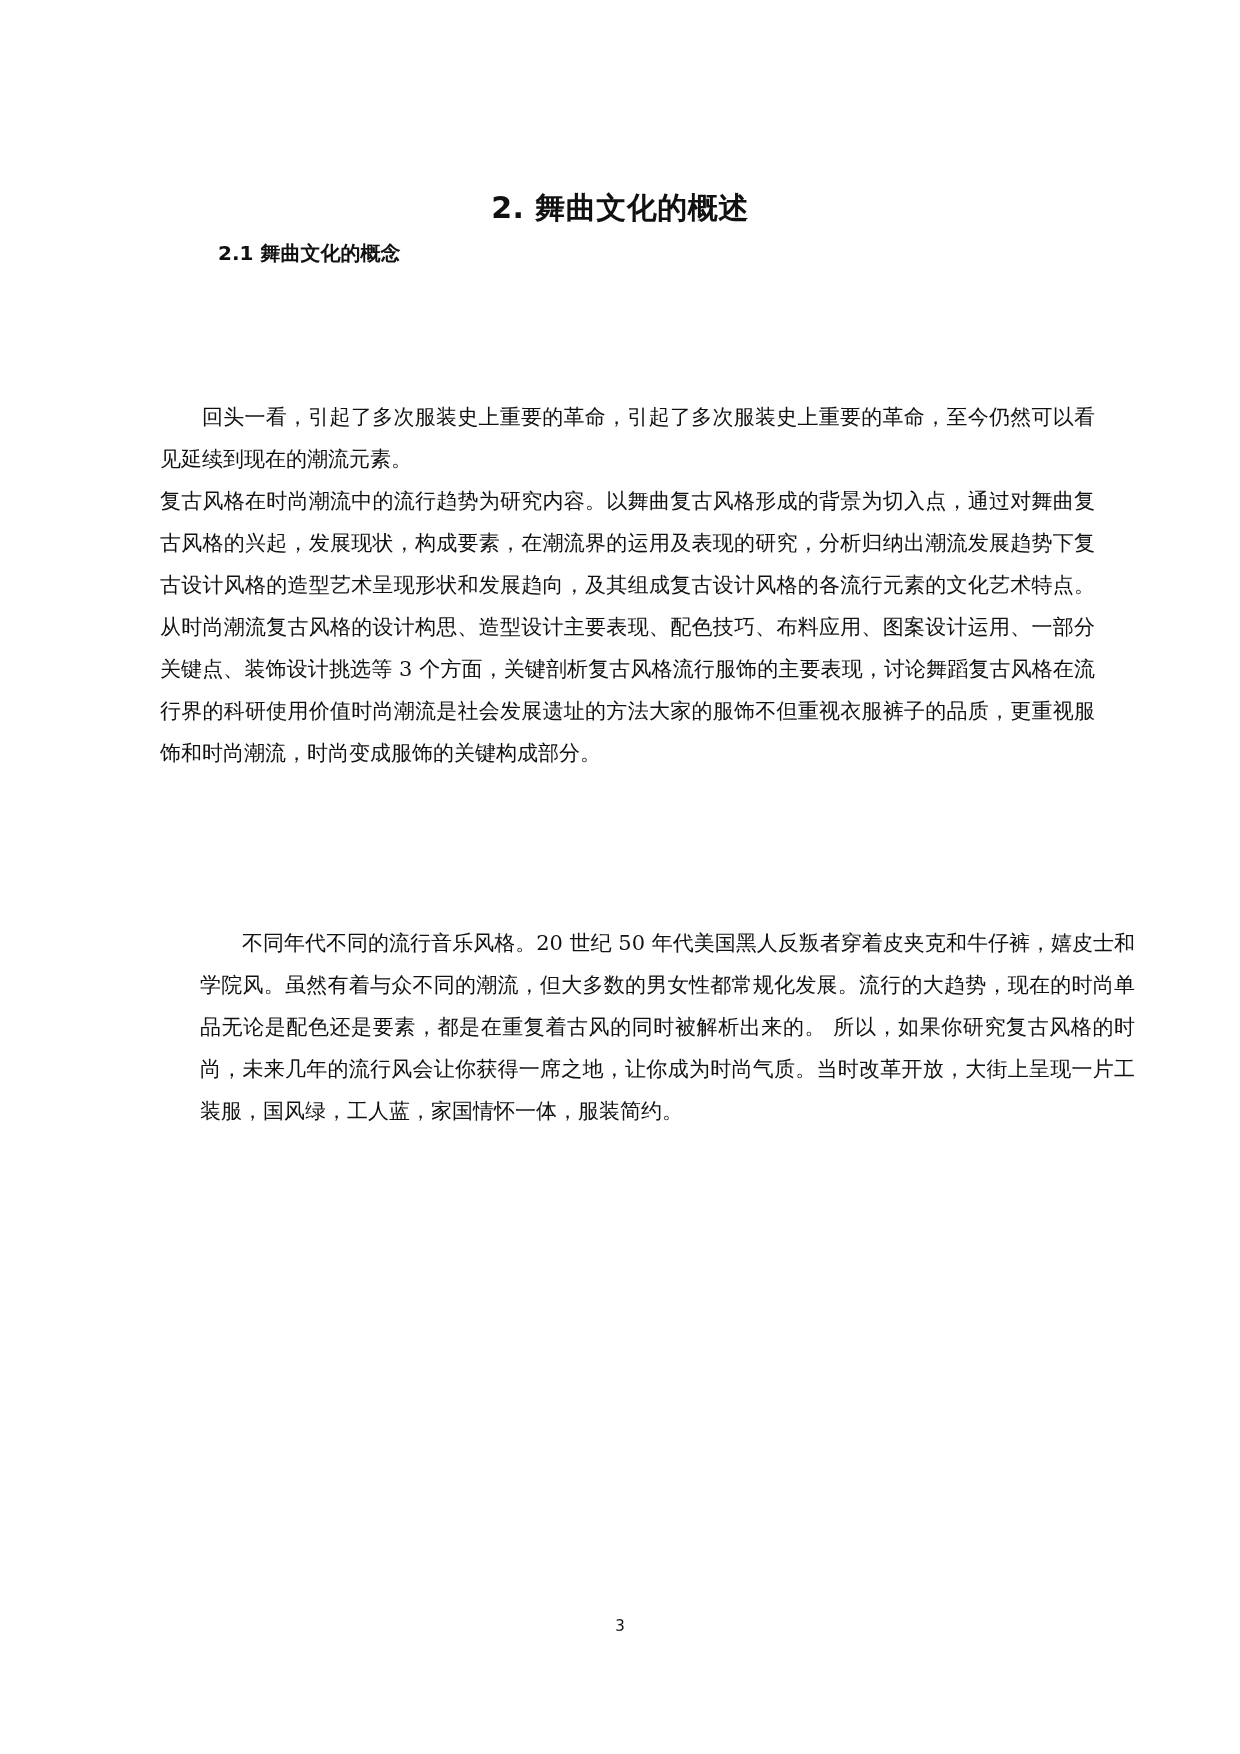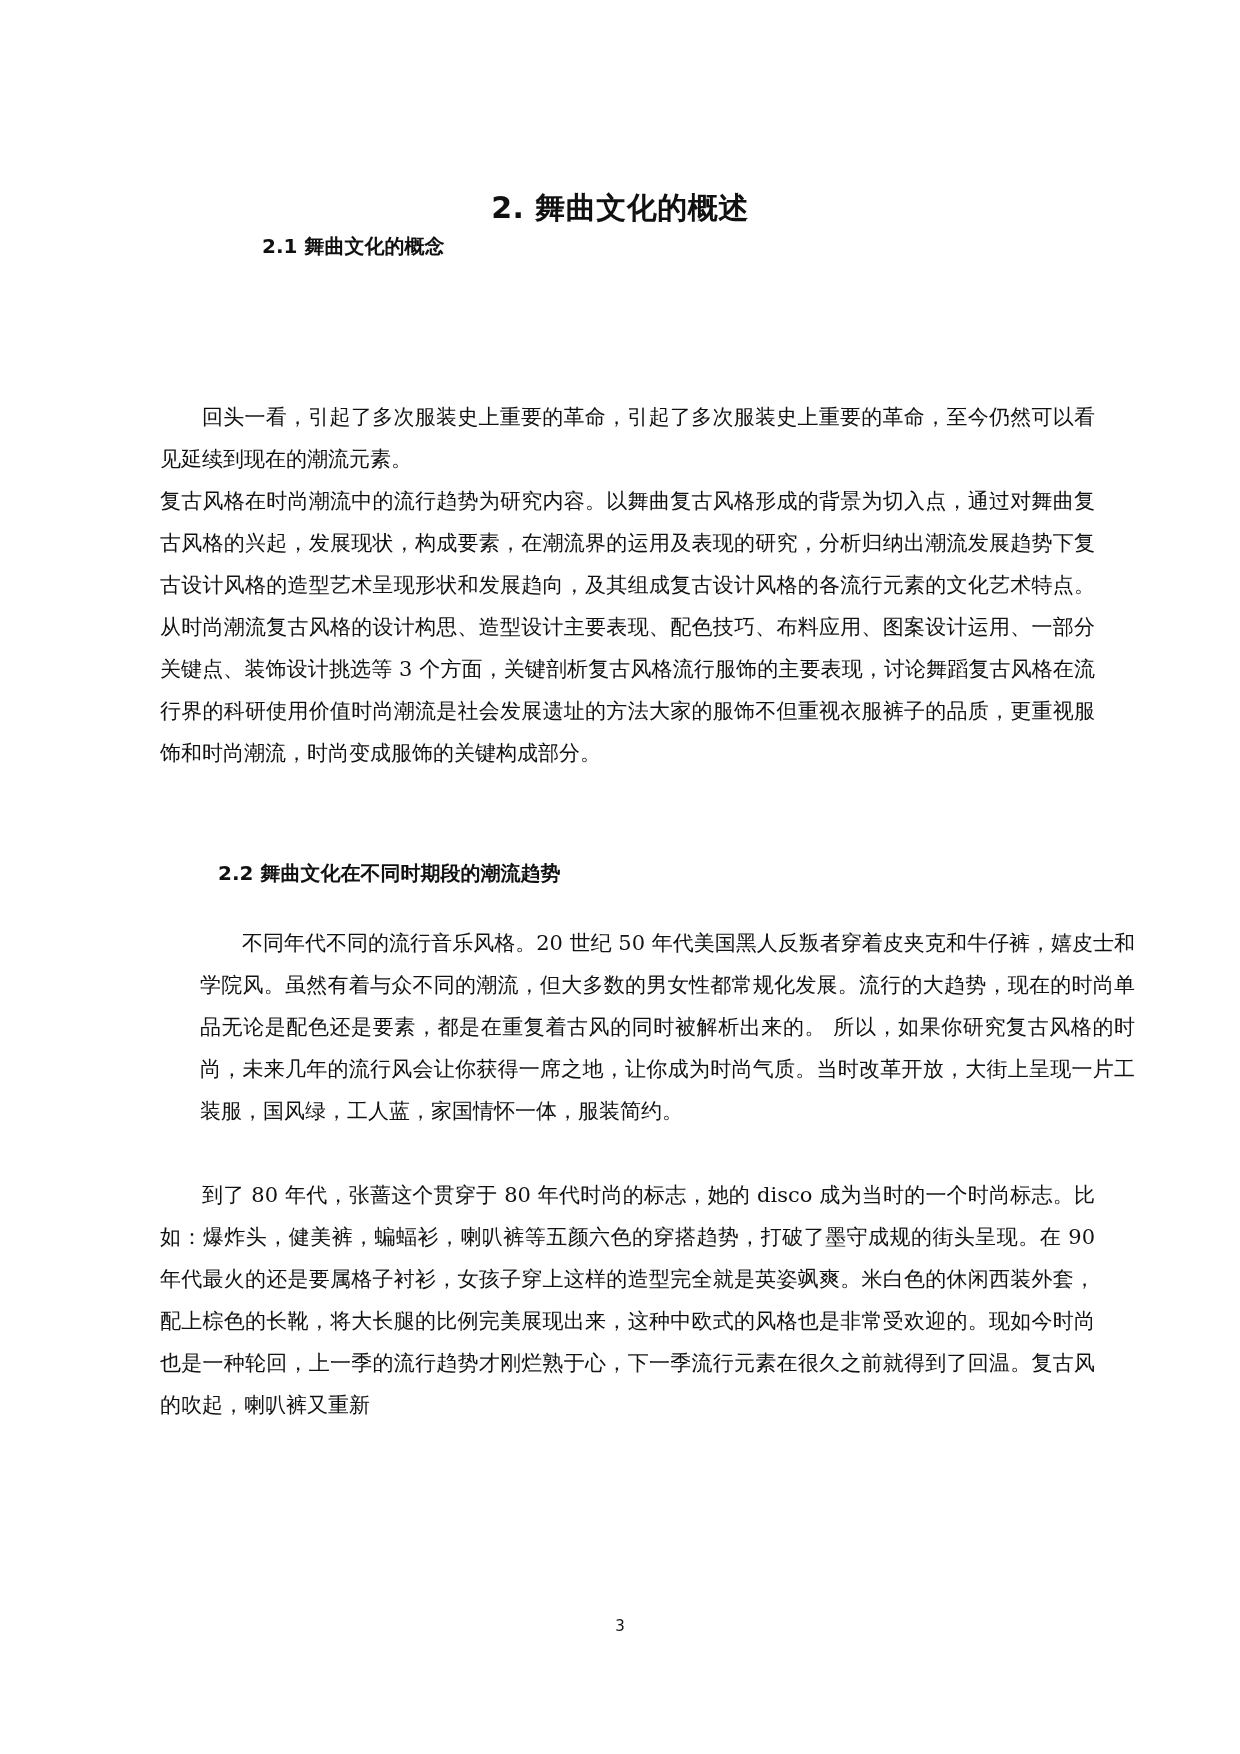--- a/index.html
+++ b/index.html
@@ -17,28 +17,26 @@
   .page-number { position: absolute; top: 1617px; left: 0; width: 1240px; text-align: center;
           font-family: "DejaVu Sans", "Liberation Sans", sans-serif; font-size: 15px; }
 </style>
 </head>
 <body>
 
 <div class="page">
 
   <div class="chapter-title">2. 舞曲文化的概述</div>
 
-  <div class="section-title" style="top:233px; left:218px;margin-left:44px;">2.1 舞曲文化的概念</div>
+  <div class="section-title" style="top:240px; left:218px;">2.1 舞曲文化的概念</div>
 
 
   <div class="para indent" style="top:396px;">回头一看，引起了多次服装史上重要的革命，引起了多次服装史上重要的革命，至今仍然可以看见延续到现在的潮流元素。</div>
 
   <div class="para" style="top:480px;">复古风格在时尚潮流中的流行趋势为研究内容。以舞曲复古风格形成的背景为切入点，通过对舞曲复古风格的兴起，发展现状，构成要素，在潮流界的运用及表现的研究，分析归纳出潮流发展趋势下复古设计风格的造型艺术呈现形状和发展趋向，及其组成复古设计风格的各流行元素的文化艺术特点。 从时尚潮流复古风格的设计构思、造型设计主要表现、配色技巧、布料应用、图案设计运用、一部分关键点、装饰设计挑选等 3 个方面，关键剖析复古风格流行服饰的主要表现，讨论舞蹈复古风格在流行界的科研使用价值时尚潮流是社会发展遗址的方法大家的服饰不但重视衣服裤子的品质，更重视服饰和时尚潮流，时尚变成服饰的关键构成部分。</div>
 
-  <div class="section-title" style="top:860px; left:218px;">2.2 舞曲文化在不同时期段的潮流趋势</div>
 
   <div class="para indent" style="top:922px;margin-left:40px;">不同年代不同的流行音乐风格。20 世纪 50 年代美国黑人反叛者穿着皮夹克和牛仔裤，嬉皮士和学院风。虽然有着与众不同的潮流，但大多数的男女性都常规化发展。流行的大趋势，现在的时尚单品无论是配色还是要素，都是在重复着古风的同时被解析出来的。 所以，如果你研究复古风格的时尚，未来几年的流行风会让你获得一席之地，让你成为时尚气质。当时改革开放，大街上呈现一片工装服，国风绿，工人蓝，家国情怀一体，服装简约。</div>
 
-  <div class="para indent" style="top:1174px;">到了 80 年代，张蔷这个贯穿于 80 年代时尚的标志，她的 disco 成为当时的一个时尚标志。比如：爆炸头，健美裤，蝙蝠衫，喇叭裤等五颜六色的穿搭趋势，打破了墨守成规的街头呈现。在 90 年代最火的还是要属格子衬衫，女孩子穿上这样的造型完全就是英姿飒爽。米白色的休闲西装外套，配上棕色的长靴，将大长腿的比例完美展现出来，这种中欧式的风格也是非常受欢迎的。现如今时尚也是一种轮回，上一季的流行趋势才刚烂熟于心，下一季流行元素在很久之前就得到了回温。复古风的吹起，喇叭裤又重新</div>
 
   <div class="page-number">3</div>
 
 </div>
 
 </body></html>

